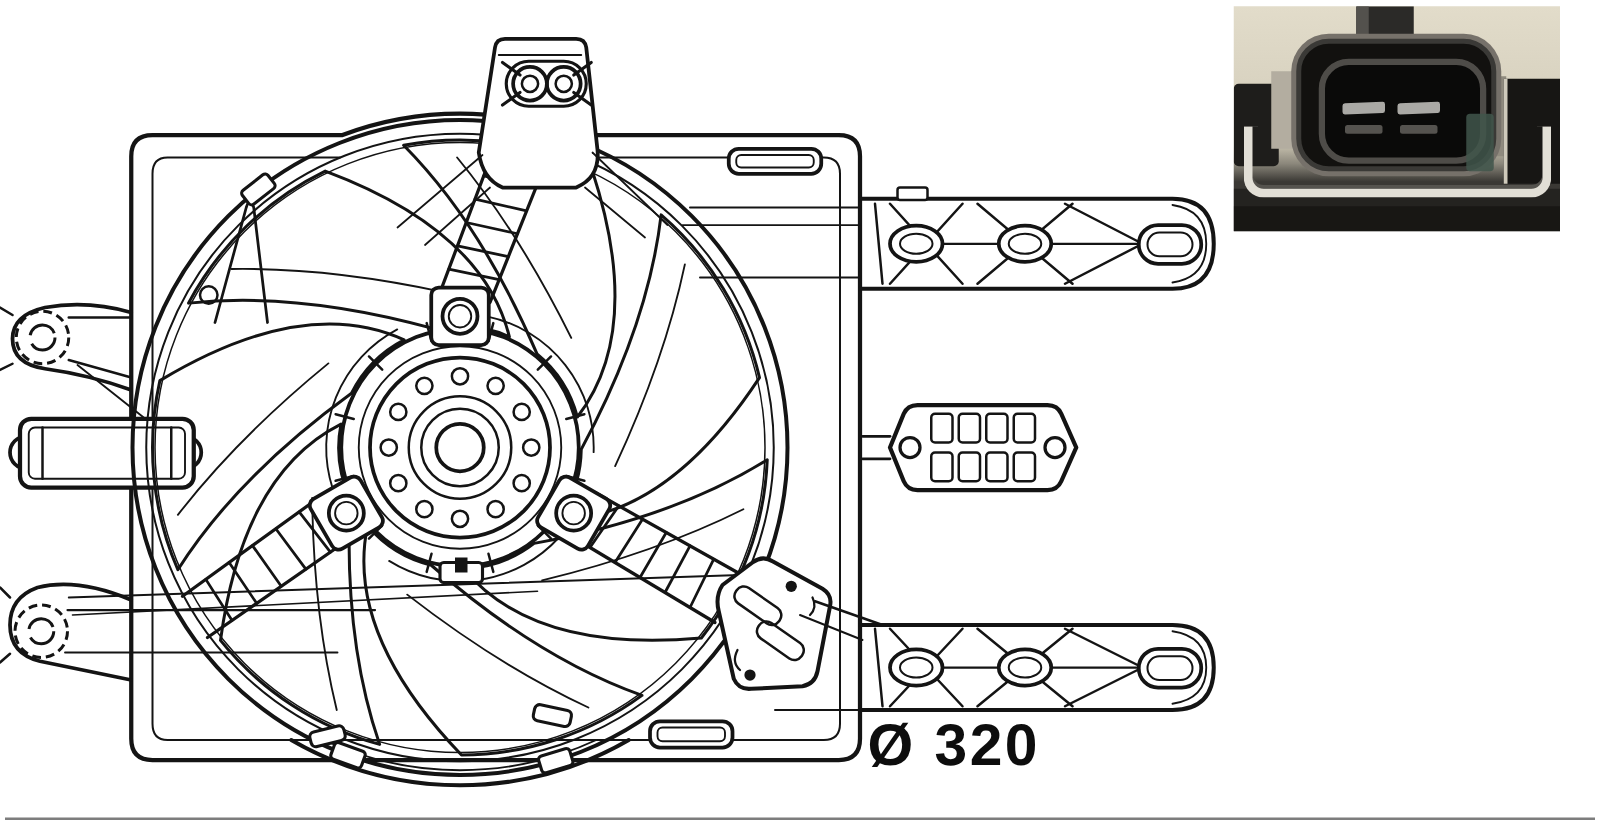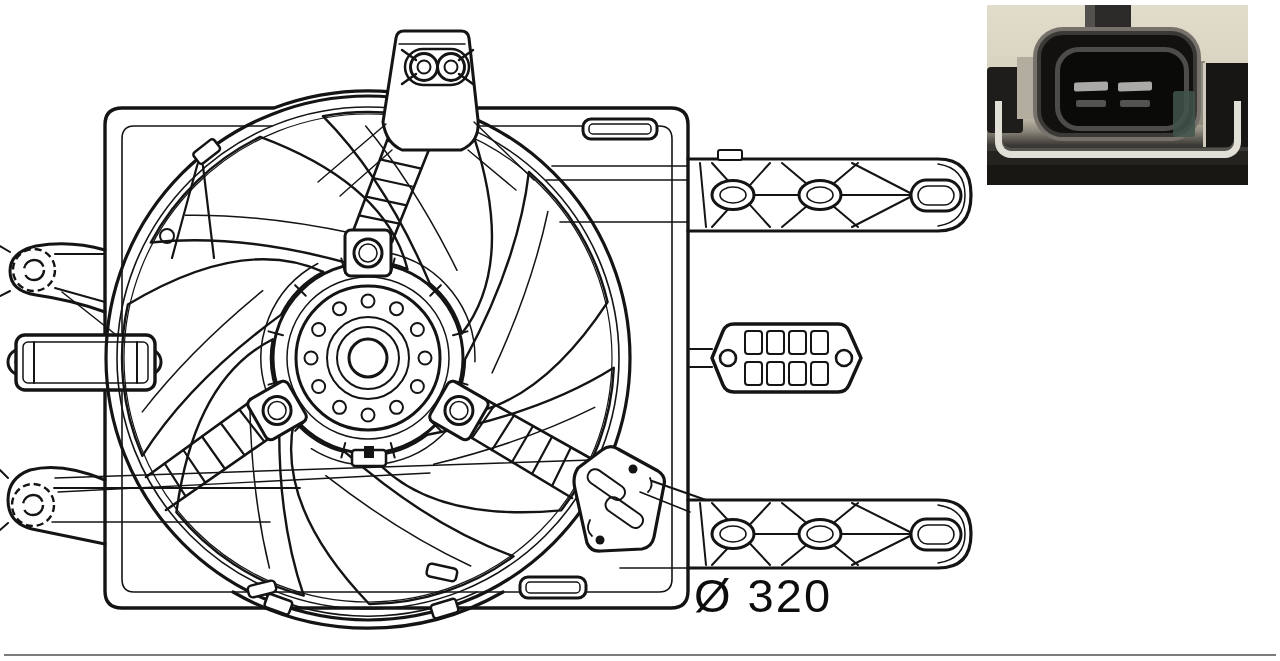--- a/index.html
+++ b/index.html
@@ -1,19 +1,19 @@
 <!DOCTYPE html>
 <html><head>
 <meta charset="utf-8">
 <style>
   html,body{margin:0;padding:0;background:#ffffff;}
   #stage{position:relative;width:1280px;height:661px;background:#ffffff;overflow:hidden;
          font-family:"Liberation Sans",sans-serif;}
   #art{position:absolute;left:0;top:0;}
-  .dim-label{position:absolute;left:694px;top:568px;font-size:47px;font-weight:400;
+  .dim-label{position:absolute;left:694px;top:568px;font-size:47px;font-weight:700;
              color:#0d0d0d;letter-spacing:2px;white-space:nowrap;}
   .separator{position:absolute;left:4px;top:654px;width:1272px;height:2px;background:#7d7d7d;}
 
   
   .photo{position:absolute;left:987px;top:5px;width:261px;height:180px;overflow:hidden;
          background:linear-gradient(180deg,#e2dcca 0%,#d6d0be 45%,#c4beac 62%,#8b877b 70%,#3a3834 78%);}
   .photo div{position:absolute;}
   .ph-dark-left{left:0;top:62px;width:36px;height:66px;background:#1e1d1b;border-radius:4px;}
   .ph-dark-right{left:216px;top:58px;width:45px;height:84px;background:#171614;border-left:3px solid #cfcabb;}
   .ph-strip-left{left:30px;top:52px;width:26px;height:62px;background:#b3ada0;border-right:3px solid #6e6a60;}

